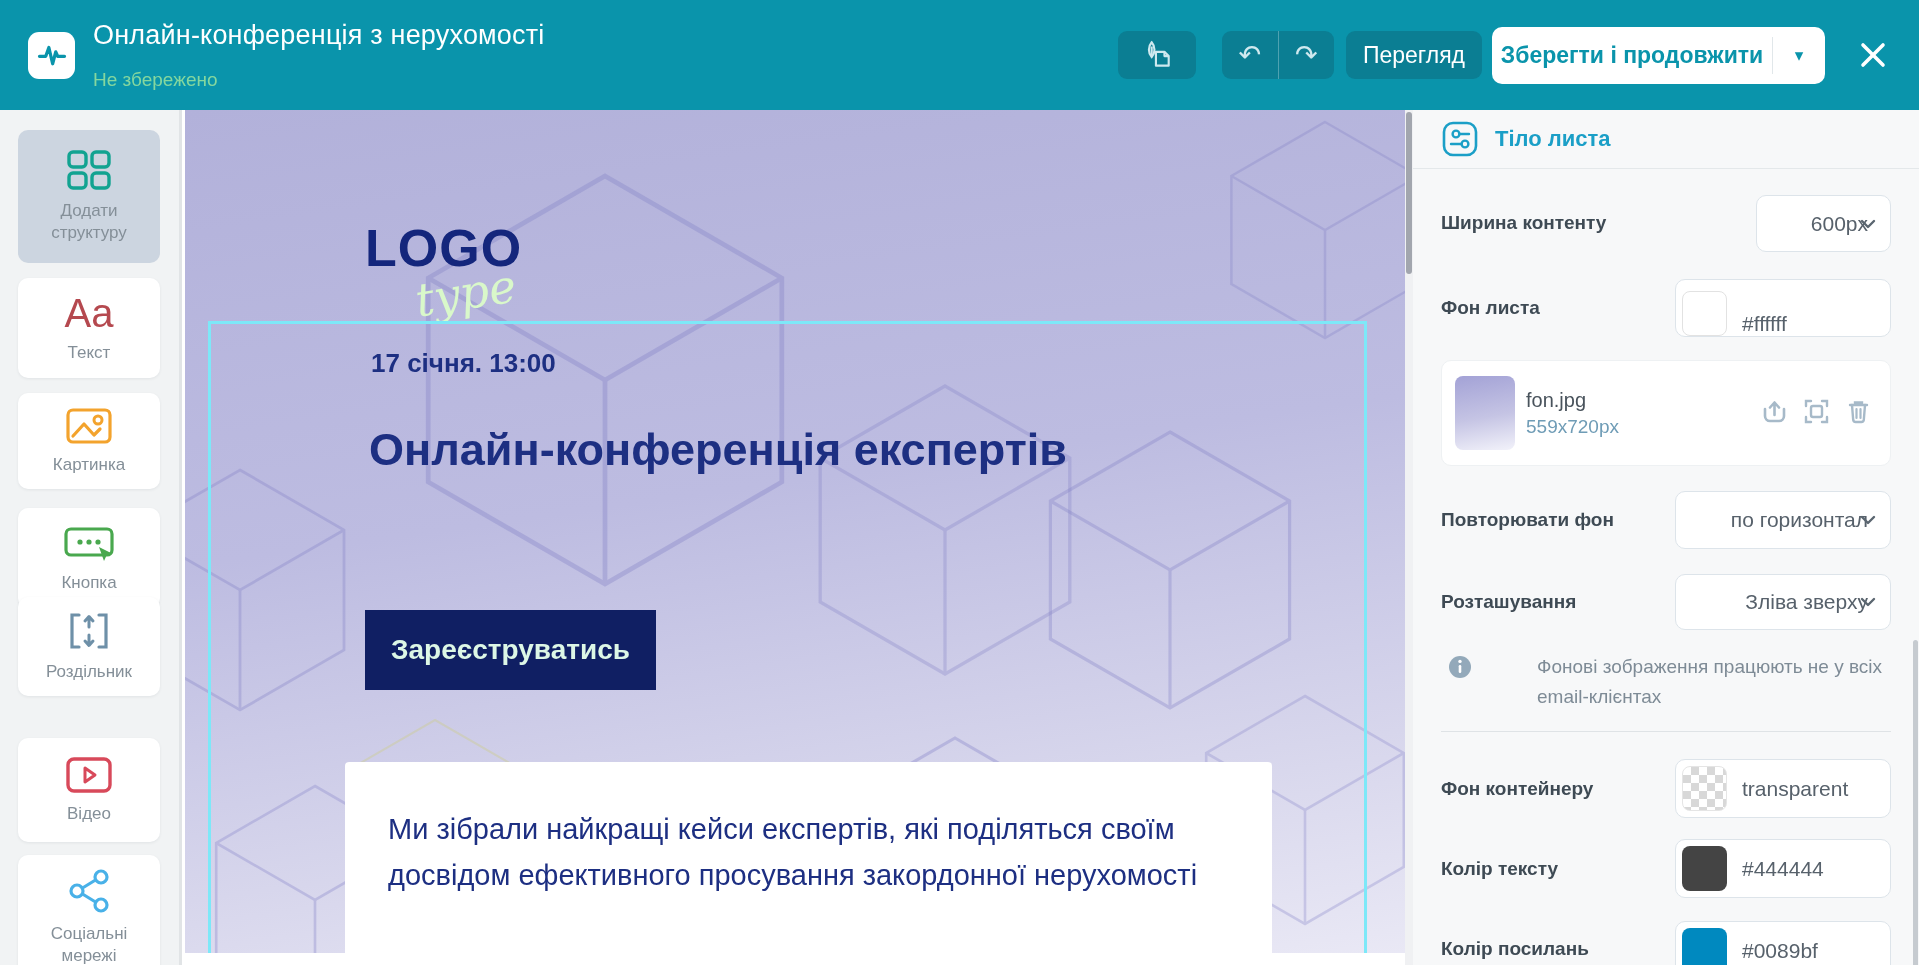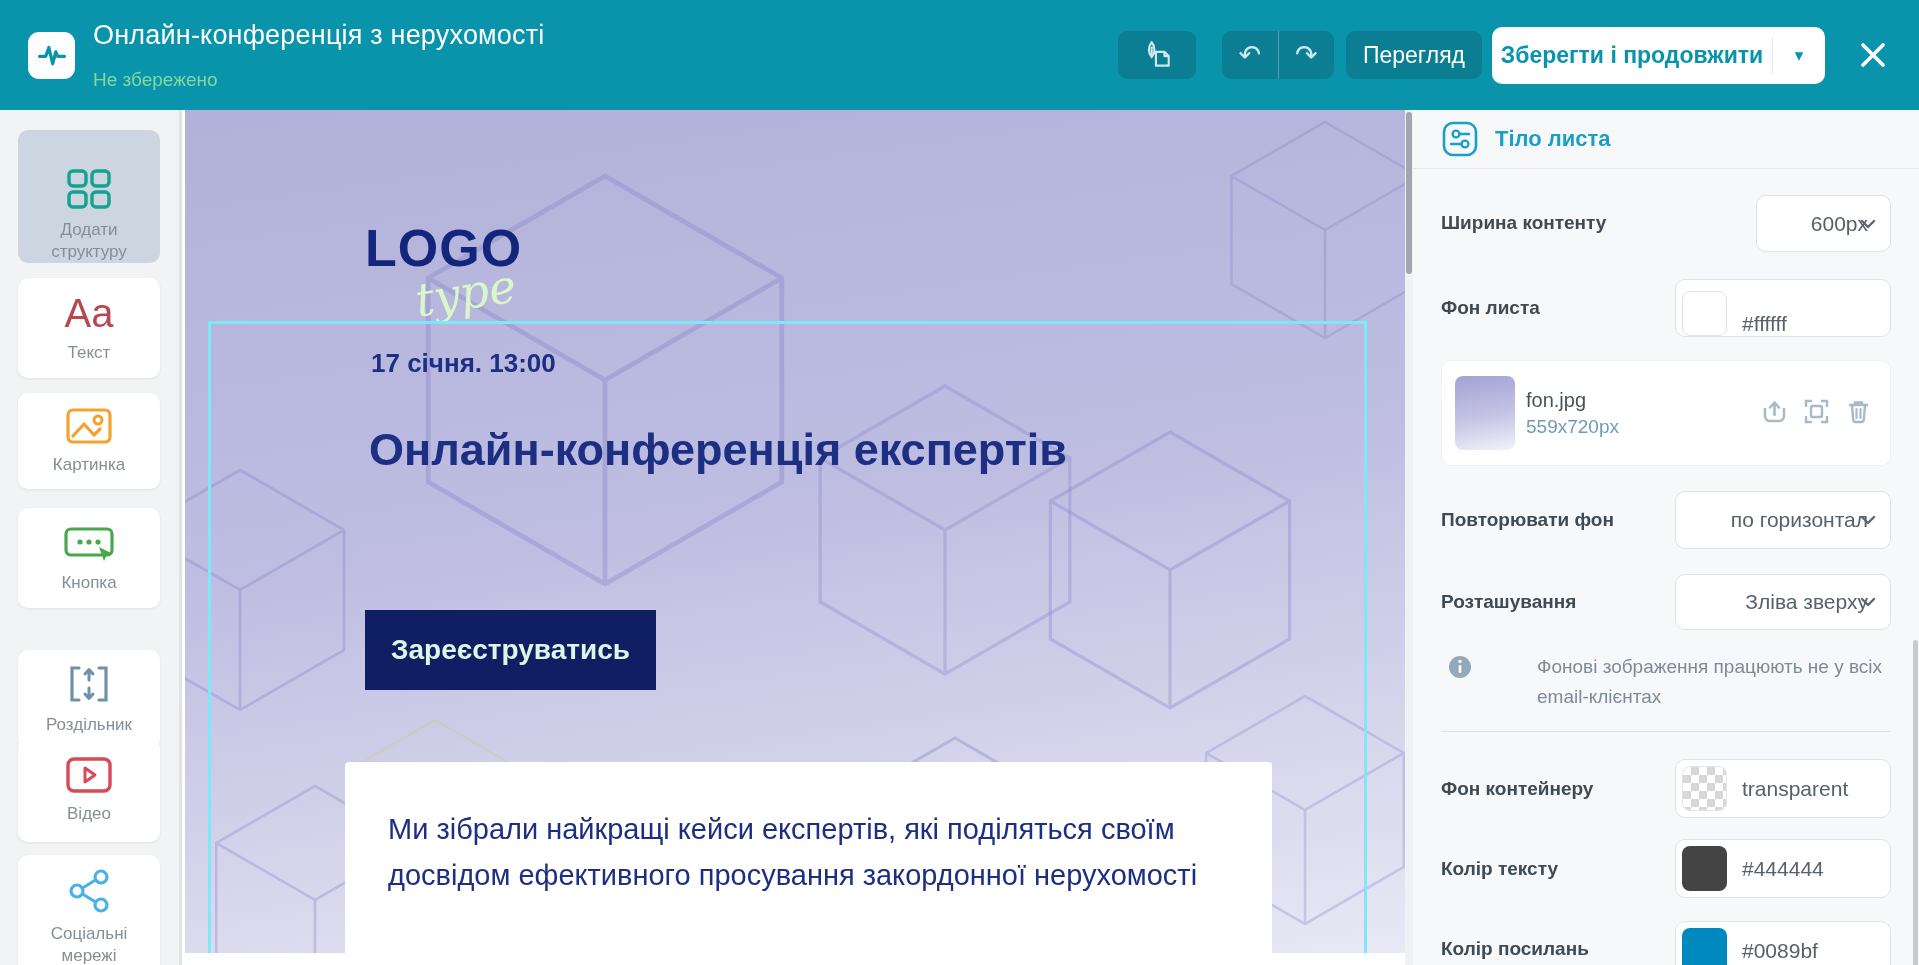--- a/index.html
+++ b/index.html
@@ -33,21 +33,21 @@
                 color:#0a94ab; font-size:17px; }
   .close-x { margin-left:30px; width:36px; height:36px; background:none; border:none; cursor:pointer;
              display:flex; align-items:center; justify-content:center; }
 
   
   .sidebar { position:absolute; left:0; top:110px; width:182px; height:855px;
              background:#f1f3f4; border-right:3px solid #e1e4e6; z-index:20; }
   .blk-card { position:absolute; left:18px; width:142px; background:#fff; border-radius:10px;
               box-shadow:0 1px 3px rgba(40,50,60,.08); cursor:pointer;
               display:flex; flex-direction:column; align-items:center; justify-content:center; }
-  .blk-card.selected { background:#ccd5e0; box-shadow:none;justify-content:flex-end; }
+  .blk-card.selected { background:#ccd5e0; box-shadow:none; }
   .blk-label { color:#848f98; font-size:17px; text-align:center; line-height:22px; margin-top:9px; padding:0 6px; }
   .aa-glyph { font-size:40px; color:#b5494f; line-height:40px; }
 
   
   .canvas { position:absolute; left:185px; top:110px; width:1220px; height:843px;
             background:linear-gradient(172deg,#b2b1da 0%, #bdbce1 45%, #d7d6ec 78%, #e9e8f5 100%);
             overflow:hidden; }
   .cubes { position:absolute; left:0; top:0; }
   .sel-top { position:absolute; left:23px; top:211px; width:1159px; height:3px; background:#7de8f8; z-index:5; }
   .sel-left { position:absolute; left:23px; top:211px; width:3px; height:644px; background:#7de8f8; z-index:5; }
@@ -173,21 +173,21 @@
     <svg width="52" height="40" viewBox="0 0 52 40">
       <rect x="3" y="6" width="46" height="26" rx="5" fill="none" stroke="#49a84e" stroke-width="3.2"></rect>
       <circle cx="17" cy="19" r="2.6" fill="#49a84e"></circle>
       <circle cx="26" cy="19" r="2.6" fill="#49a84e"></circle>
       <circle cx="35" cy="19" r="2.6" fill="#49a84e"></circle>
       <path d="M36 24 L41 38 L43.5 32.5 L49 30.5 Z" fill="#49a84e"></path>
     </svg>
     <div class="blk-label">Кнопка</div>
   </div>
 
-  <div class="blk-card" style="top:540px; height:99px;">
+  <div class="blk-card" style="top:487px; height:99px;">
     <svg width="46" height="42" viewBox="0 0 46 42">
       <path d="M13 5 H6 V37 H13" fill="none" stroke="#6e90a8" stroke-width="3.2" stroke-linecap="round"></path>
       <path d="M33 5 H40 V37 H33" fill="none" stroke="#6e90a8" stroke-width="3.2" stroke-linecap="round"></path>
       <path d="M23 17 V7 M19 11 L23 6.5 L27 11" fill="none" stroke="#6e90a8" stroke-width="3" stroke-linecap="round" stroke-linejoin="round"></path>
       <path d="M23 25 V35 M19 31 L23 35.5 L27 31" fill="none" stroke="#6e90a8" stroke-width="3" stroke-linecap="round" stroke-linejoin="round"></path>
     </svg>
     <div class="blk-label">Роздільник</div>
   </div>
 
   <div class="blk-card" style="top:628px; height:104px;">

